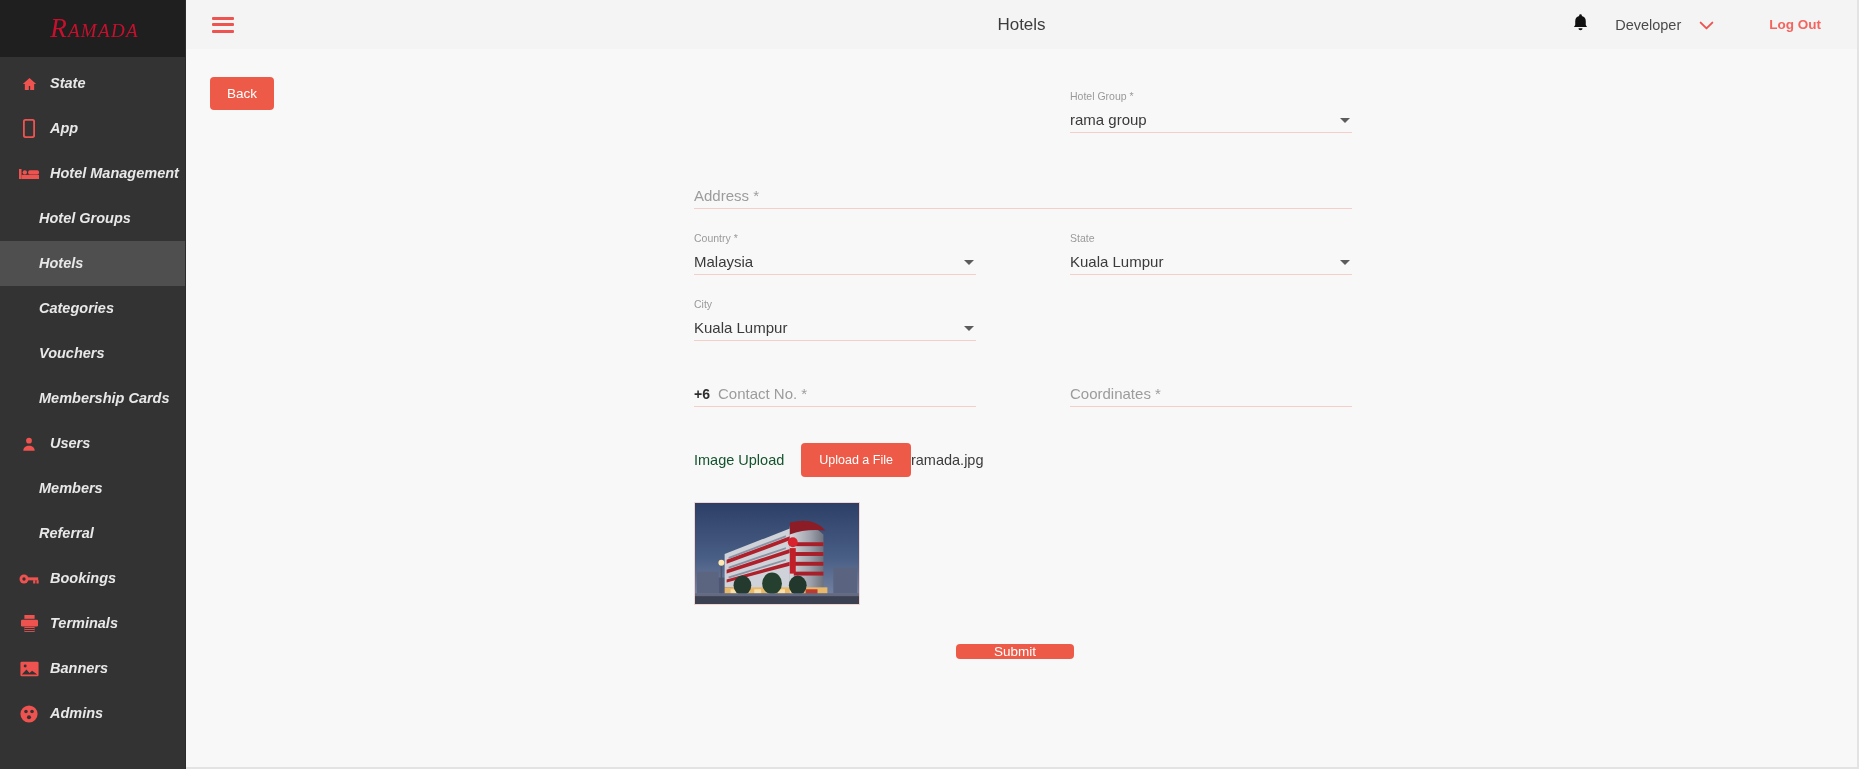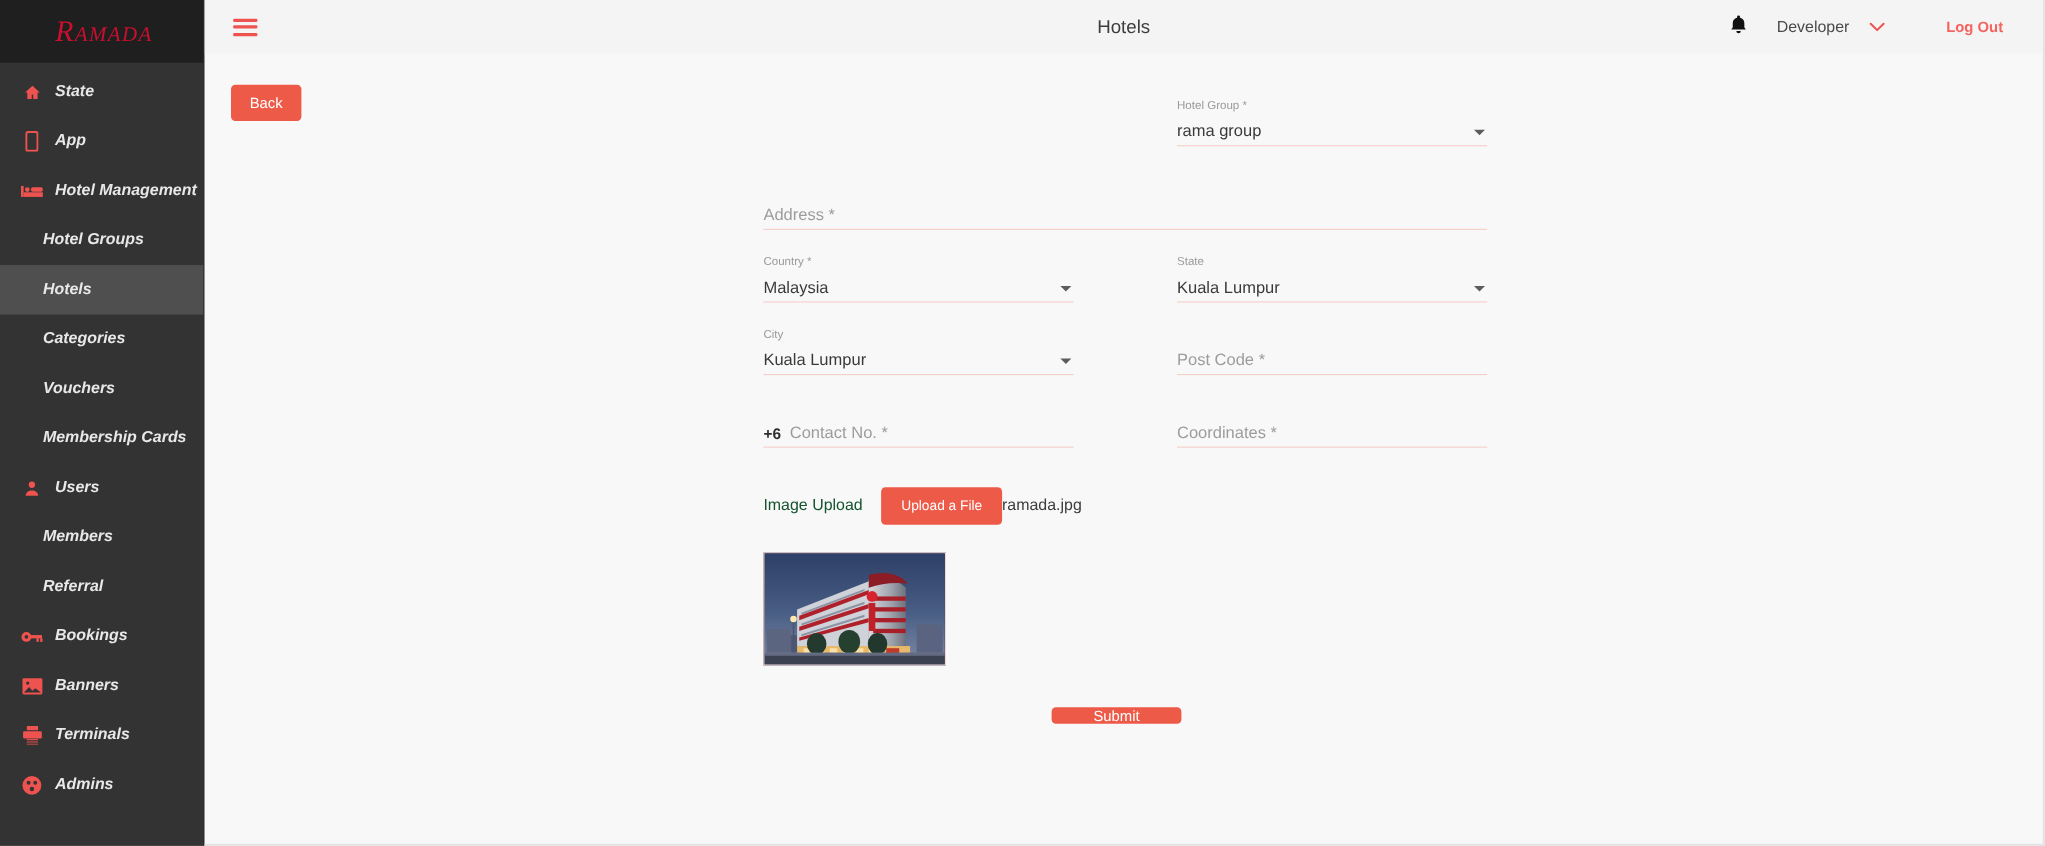--- a/index.html
+++ b/index.html
@@ -253,44 +253,44 @@
             <rect x="10" y="6" width="13" height="3.6"></rect>
               <rect x="17" y="9.4" width="2.6" height="4"></rect>
               <rect x="21" y="9.4" width="2.6" height="4"></rect>
           </svg>
         </span>
         <span class="nav-label">Bookings</span>
       </div>
 
       <div class="nav-item">
         <span class="nav-icon">
-          <svg width="19" height="16" viewBox="0 0 22 18">
-            <rect x="0.5" y="0.5" width="21" height="17" rx="1.5" fill="#ef5350"></rect>
-            <circle cx="6" cy="5.5" r="1.7" fill="#333"></circle>
-            <path d="M2 15.5l5.5-6 3.5 4 3-2.6 6 4.6z" fill="#333"></path>
-          </svg>
-        </span>
-        <span class="nav-label">Banners</span>
-      </div>
-
-      <div class="nav-item">
-        <span class="nav-icon">
           <svg width="19" height="17" viewBox="0 0 22 20" fill="#ef5350">
             <rect x="5" y="0" width="12" height="4.5"></rect>
             <rect x="1" y="5.5" width="20" height="8" rx="1.5"></rect>
             <rect x="5" y="14" width="12" height="6"></rect>
             <rect x="5" y="15.2" width="12" height="1.4" fill="#333"></rect>
             <rect x="5" y="17.6" width="12" height="1.4" fill="#333"></rect>
           </svg>
         </span>
         <span class="nav-label">Terminals</span>
       </div>
 
       <div class="nav-item">
         <span class="nav-icon">
+          <svg width="19" height="16" viewBox="0 0 22 18">
+            <rect x="0.5" y="0.5" width="21" height="17" rx="1.5" fill="#ef5350"></rect>
+            <circle cx="6" cy="5.5" r="1.7" fill="#333"></circle>
+            <path d="M2 15.5l5.5-6 3.5 4 3-2.6 6 4.6z" fill="#333"></path>
+          </svg>
+        </span>
+        <span class="nav-label">Banners</span>
+      </div>
+
+      <div class="nav-item">
+        <span class="nav-icon">
           <svg width="18" height="18" viewBox="0 0 22 22">
             <circle cx="11" cy="11" r="10.5" fill="#ef5350"></circle>
             <circle cx="7.3" cy="8" r="2.2" fill="#333"></circle>
             <circle cx="14.7" cy="8" r="2.2" fill="#333"></circle>
             <circle cx="11" cy="15" r="2.5" fill="#333"></circle>
           </svg>
         </span>
         <span class="nav-label">Admins</span>
       </div>
 
@@ -377,23 +377,20 @@
         <div class="row">
           <div class="field">
             <div class="field-label">City</div>
             <div class="field-line">
               <span class="field-value">Kuala Lumpur</span>
               <span class="sel-arrow"></span>
             </div>
           </div>
           <div class="field">
             <div class="spacer-label"></div>
-            <div class="field-line">
-              <span class="field-placeholder">Post Code *</span>
-            </div>
           </div>
         </div>
 
         <div class="gap-sm"></div>
 
         <div class="row">
           <div class="field">
             <div class="spacer-label"></div>
             <div class="field-line">
               <span class="prefix">+6</span>

